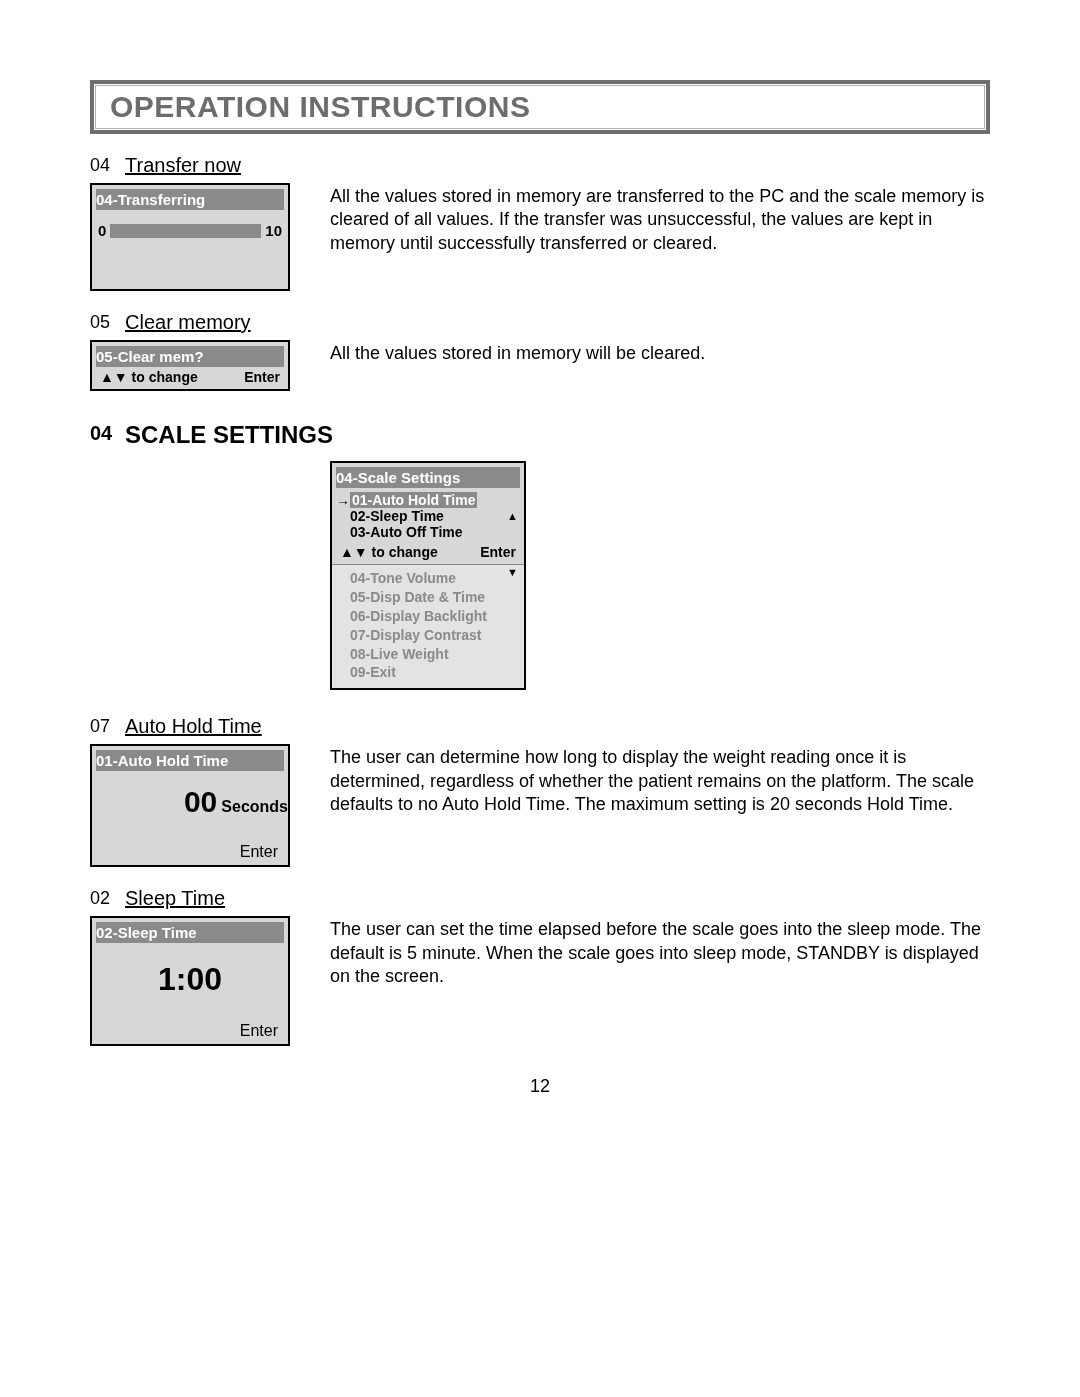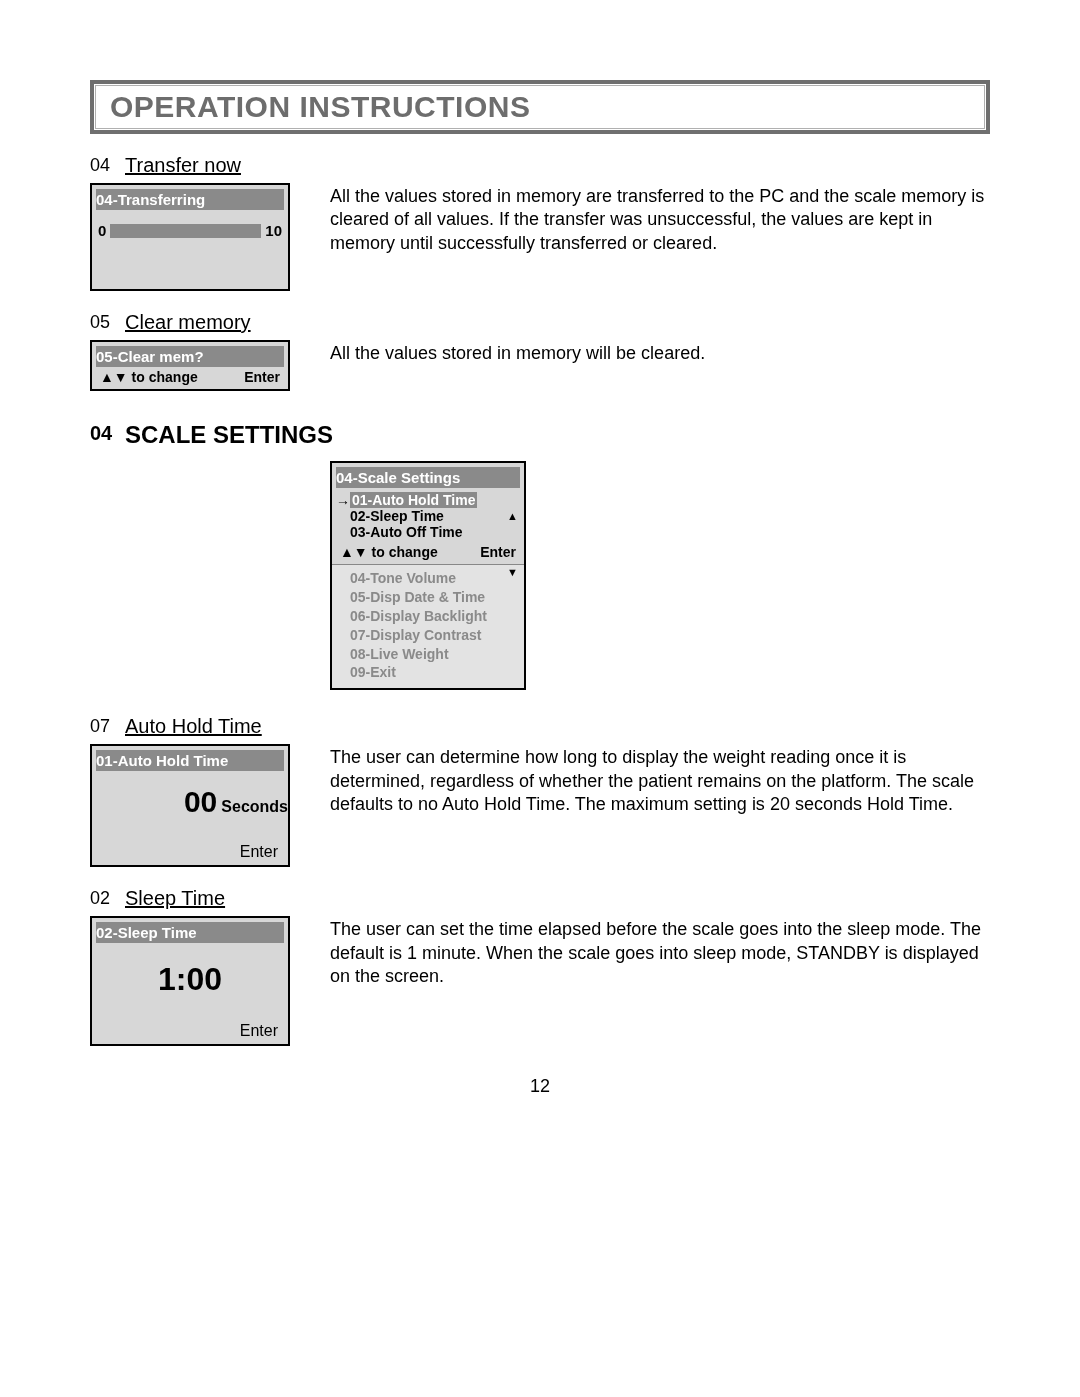--- a/index.html
+++ b/index.html
@@ -261,16 +261,16 @@
 <div class="row">
   <span class="item-num">02</span>
   <span class="item-label">Sleep Time</span>
 </div>
 <div class="content-row">
   <div class="screen">
     <div class="screen-header">02-Sleep Time</div>
     <div class="time-value">1:00</div>
     <div class="footer-plain">Enter</div>
   </div>
-  <div class="desc">The user can set the time elapsed before the scale goes into the sleep mode. The default is 1 minute. When the scale goes into sleep mode, STANDBY is displayed on the screen.</div>
+  <div class="desc">The user can set the time elapsed before the scale goes into the sleep mode. The default is 5 minute. When the scale goes into sleep mode, STANDBY is displayed on the screen.</div>
 </div>
 
 <div class="page-num">12</div>
 
 </body></html>

